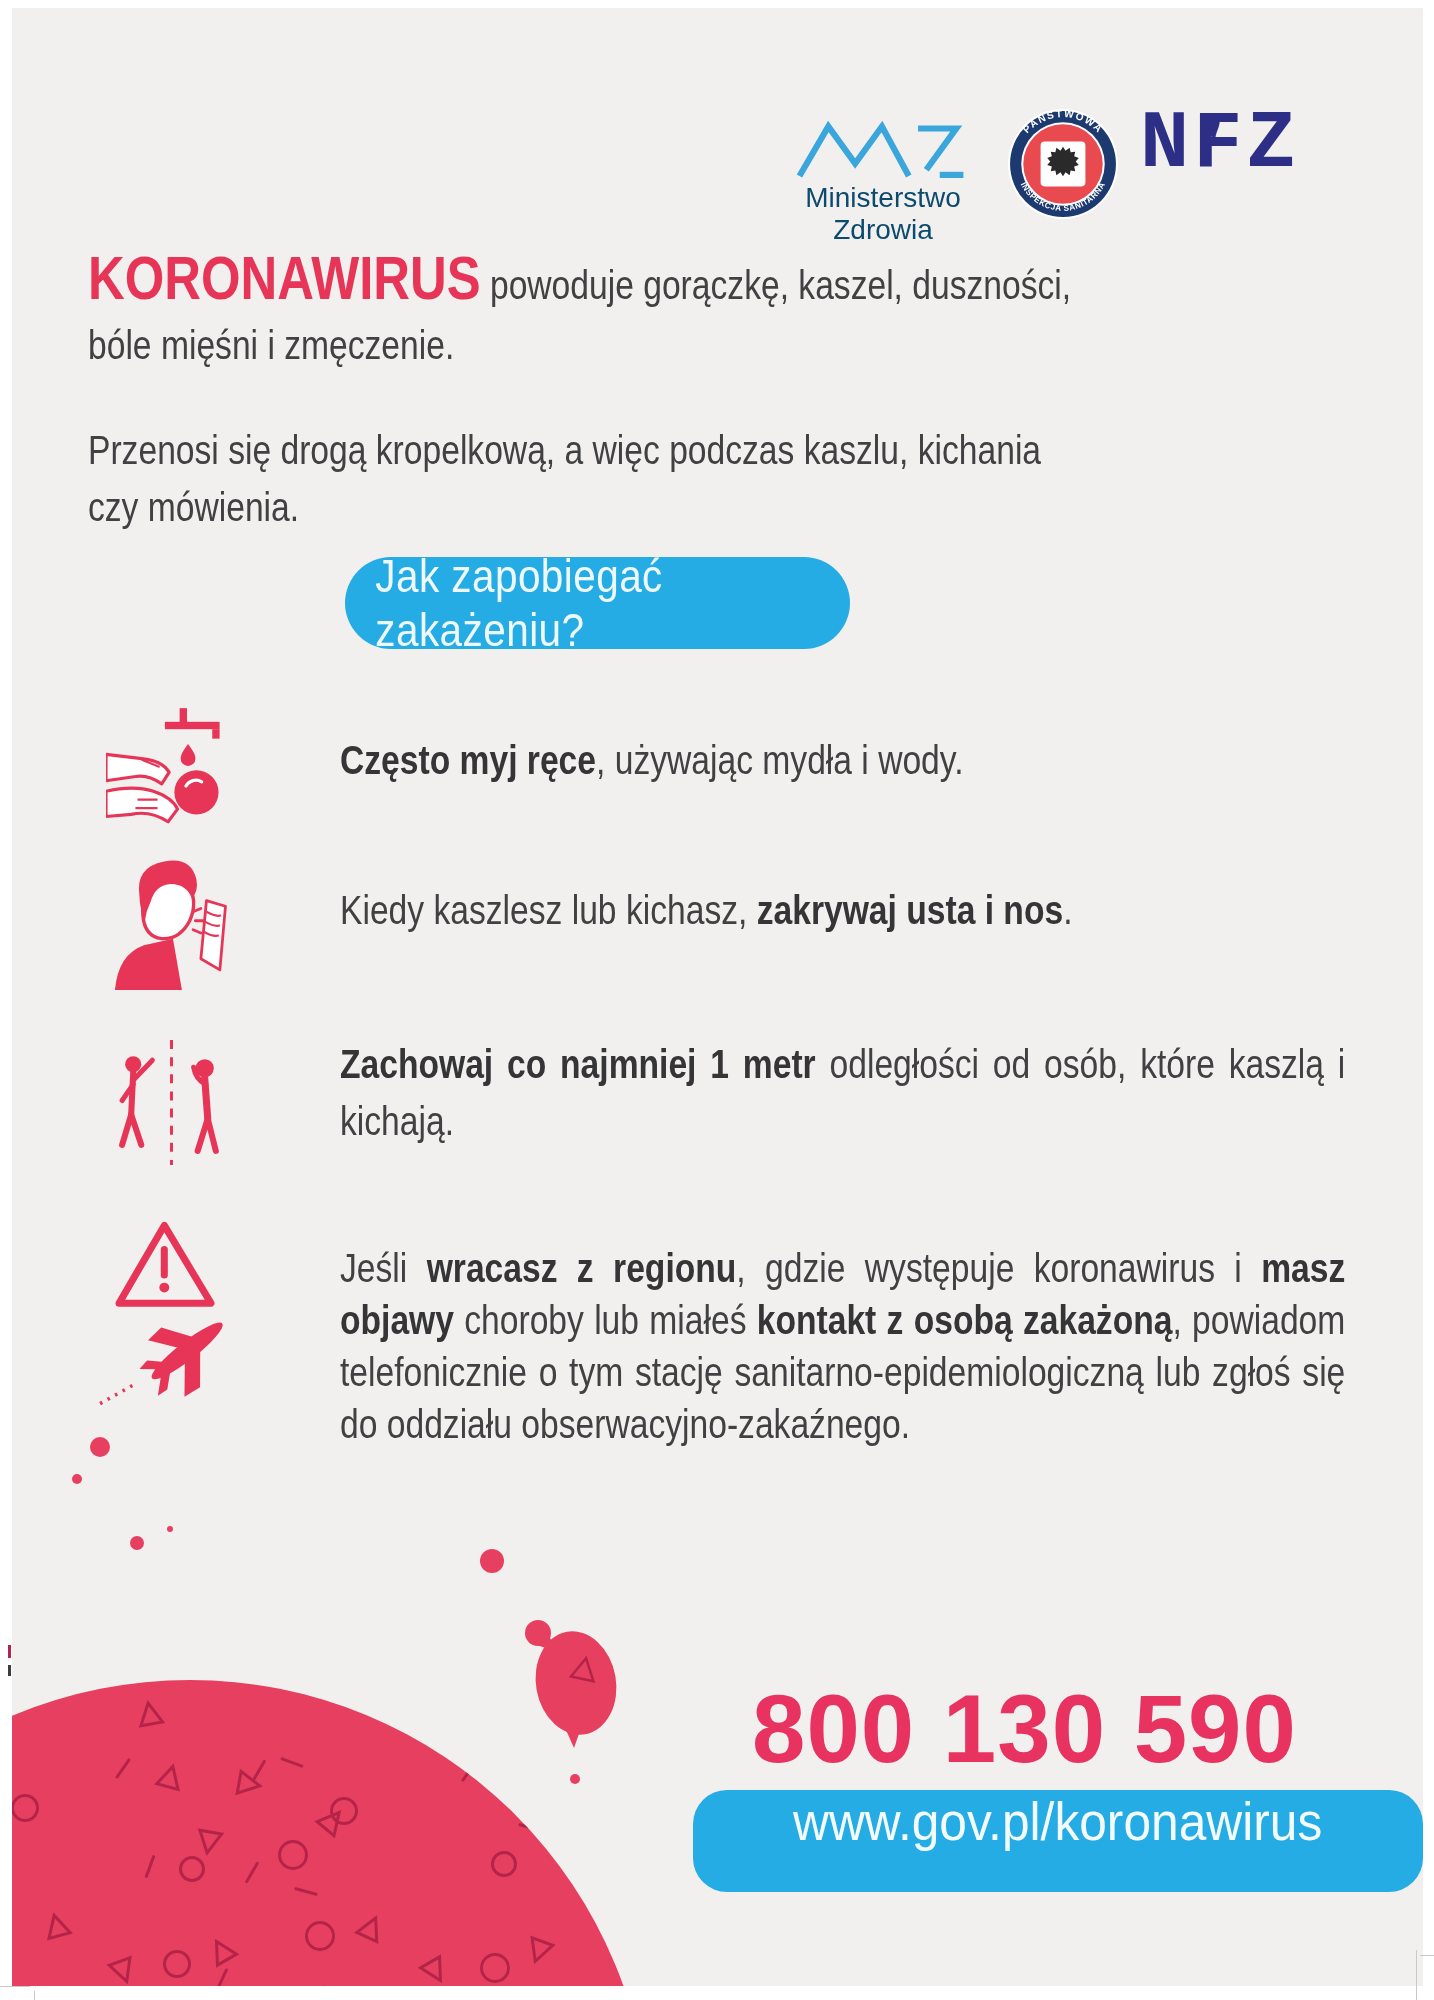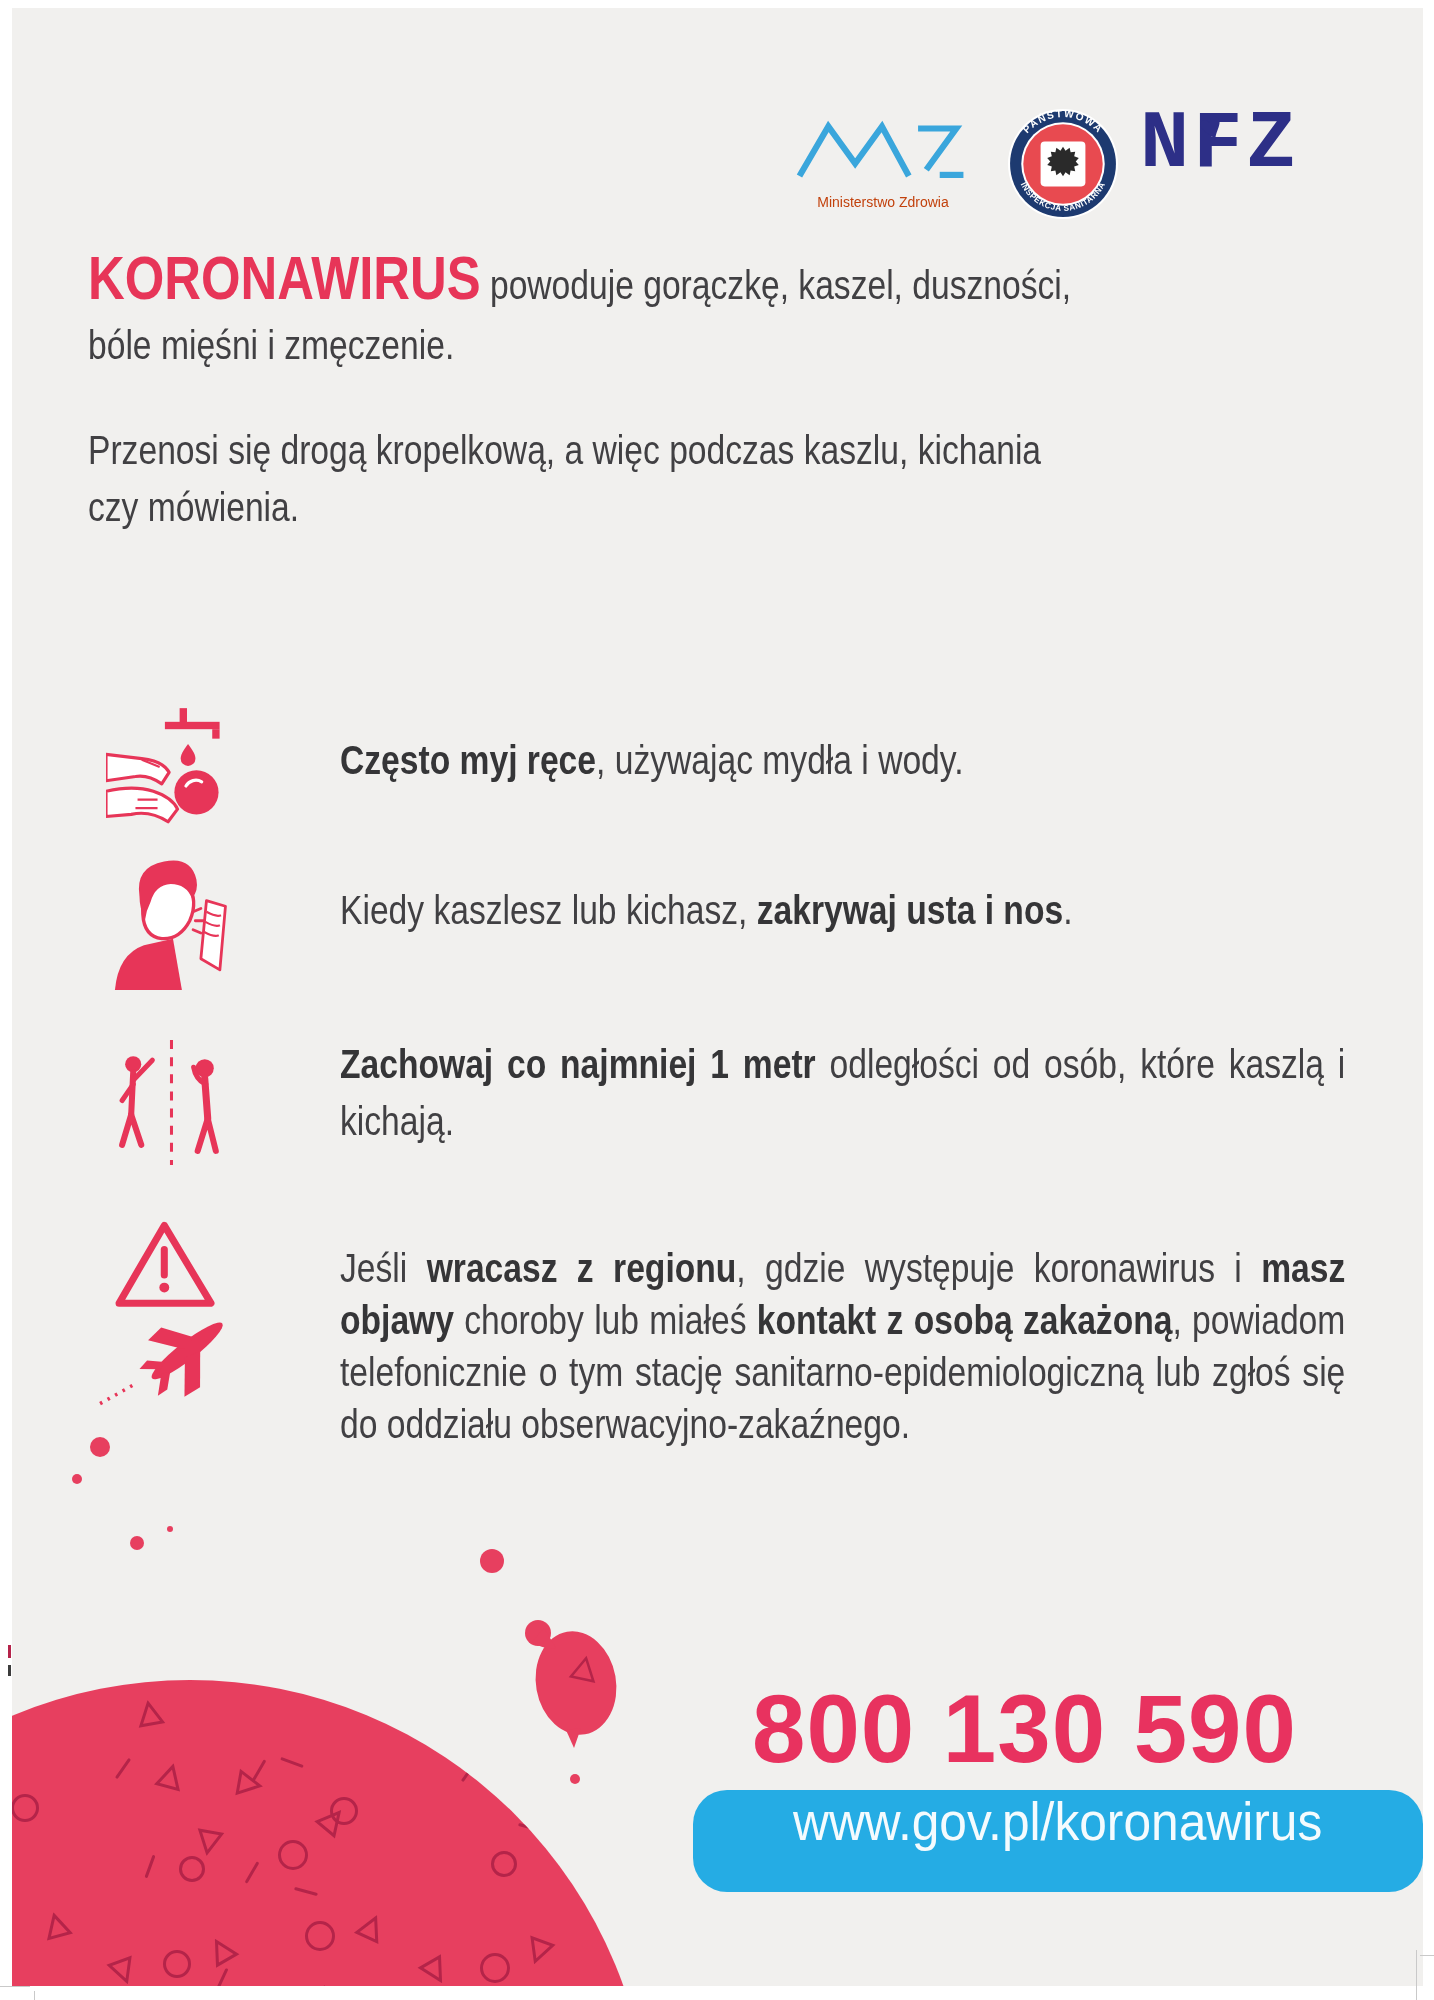--- a/index.html
+++ b/index.html
@@ -11,21 +11,21 @@
     overflow:hidden;
   }
   #poster{
     position:absolute;left:12px;top:8px;width:1411px;height:1978px;
     background:#f1f0ee;overflow:hidden;
   }
   .abs{position:absolute;}
   .cond{transform:scaleX(0.82);transform-origin:0 0;}
   
   #logos-mz{left:776px;top:104px;width:190px;text-align:center;}
-  #mz-caption{display:block;margin-top:12px;font-size:14px;color:#c2410c;letter-spacing:0;}
+  #mz-caption{display:block;margin-top:0;font-size:28px;color:#0c4a6e;letter-spacing:0;}
   #badge{left:995px;top:100px;}
   #nfz-logo{left:1128px;top:96px;font-family:Liberation Mono, monospace;font-weight:700;
             font-size:82px;color:#2d2f87;letter-spacing:4px;line-height:1;}
   #nfz-heart{position:absolute;left:60px;top:6px;font-size:40px;letter-spacing:0;
              transform:rotate(-18deg);color:#2d2f87;}
   
   #headline{left:76px;top:240px;line-height:60px;color:#414043;font-size:41px;white-space:nowrap;}
   #headline .lead{font-weight:700;font-size:62px;color:#e73558;letter-spacing:0;}
   #intro{left:76px;top:414px;line-height:57px;color:#414043;font-size:41px;white-space:nowrap;}
   
@@ -100,20 +100,23 @@
   <div class="abs cond" id="headline">
     <div><span class="lead">KORONAWIRUS</span><span> powoduje gorączkę, kaszel, duszności,</span></div>
     <div>bóle mięśni i zmęczenie.</div>
   </div>
 
   <div class="abs cond" id="intro">
     <div>Przenosi się drogą kropelkową, a więc podczas kaszlu, kichania</div>
     <div>czy mówienia.</div>
   </div>
 
+  <div class="abs" id="pill">
+    <span>Jak zapobiegać zakażeniu?</span>
+  </div>
 
   <svg class="abs" style="left:94px;top:700px;" width="142" height="116" viewBox="0 0 135 110">
     <rect x="70" y="0" width="7" height="15" fill="#e73558"></rect>
     <rect x="56" y="13" width="52" height="7" fill="#e73558"></rect>
     <rect x="101" y="20" width="7" height="9" fill="#e73558"></rect>
     <path d="M78,34 c5,7 7,10 7,14 a7,7 0 1,1 -14,0 c0,-4 2,-7 7,-14 z" fill="#e73558"></path>
     <circle cx="86" cy="80" r="21" fill="#e73558"></circle>
     <path d="M76,74 a11,11 0 0 1 15,-4" fill="none" stroke="#ffffff" stroke-width="3" stroke-linecap="round"></path>
     <path d="M0,44 L34,48 Q54,50 60,61 L53,72 Q40,63 28,65 L0,69 Z" fill="#ffffff" stroke="#e73558" stroke-width="3" stroke-linejoin="round"></path>
     <path d="M34,49 l17,7" stroke="#e73558" stroke-width="2" fill="none"></path>

